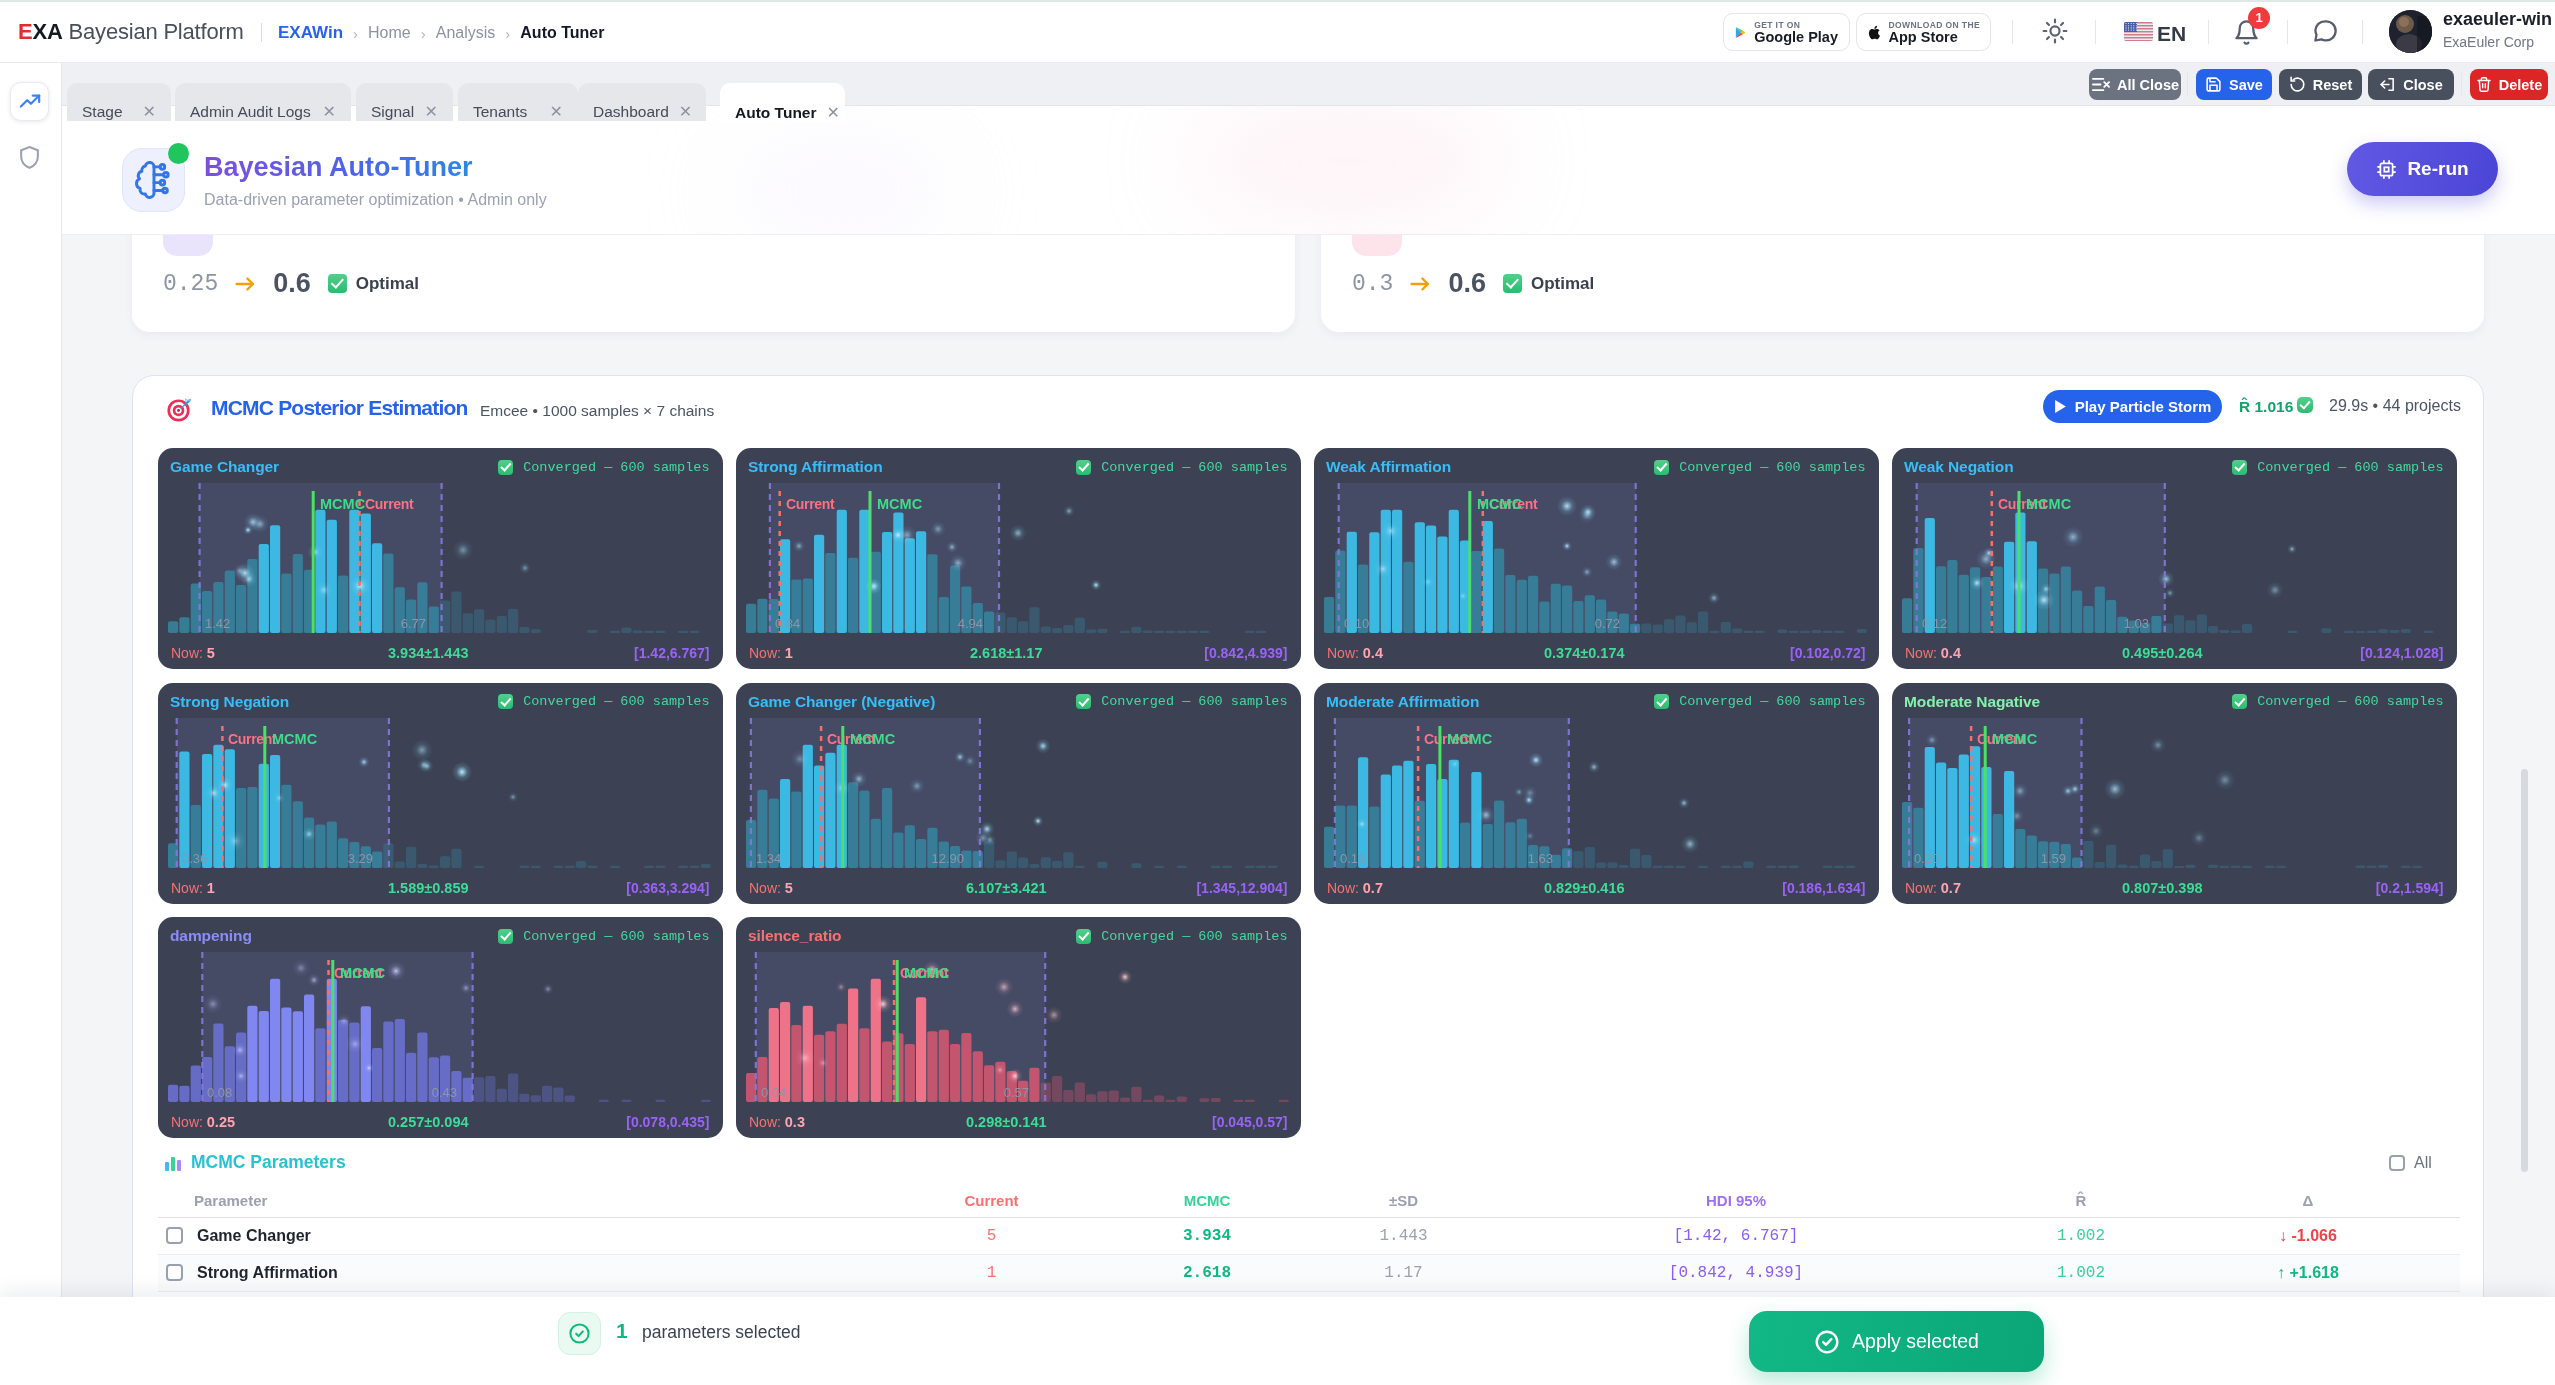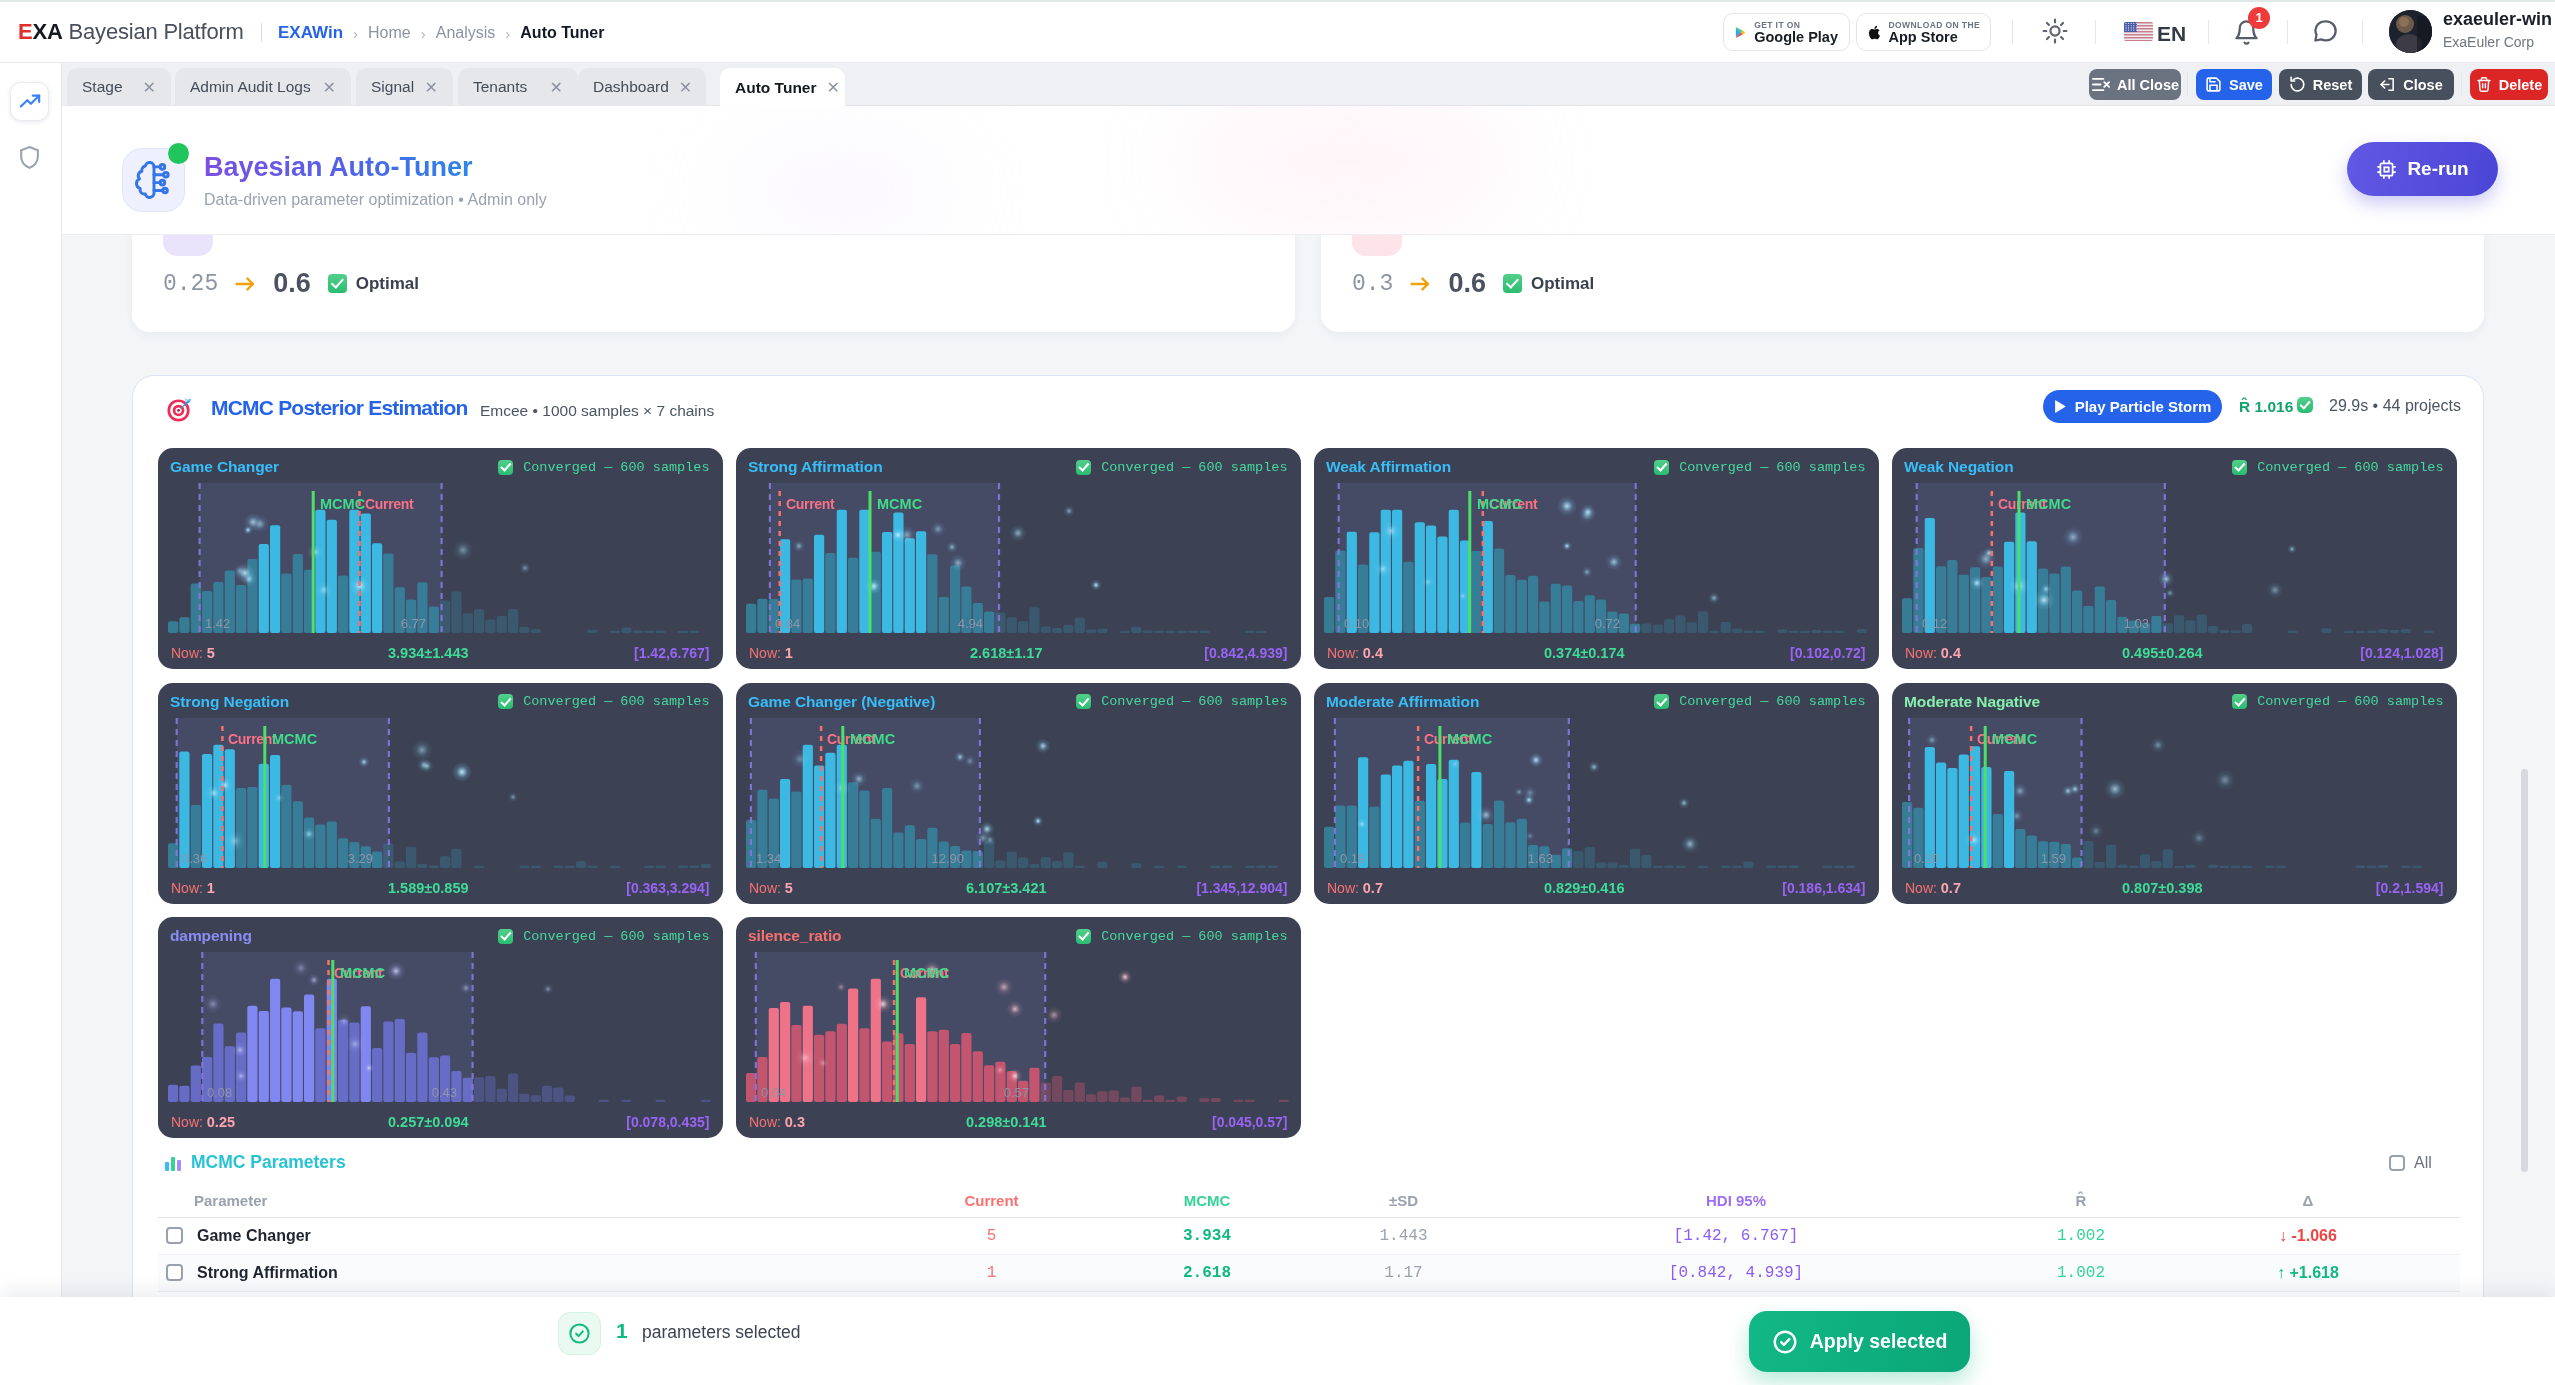--- a/index.html
+++ b/index.html
@@ -20,21 +20,21 @@
 .vdiv{position:absolute;top:20px;width:1px;height:24px;background:#e3e6eb}
 .iconbtn{position:absolute;top:18px;color:#555d6b}
 .flag{position:absolute;top:22px;width:29px;height:19px;border-radius:2px;overflow:hidden}
 .en{position:absolute;top:22px;font-size:21px;font-weight:bold;color:#343b47}
 .badge1{position:absolute;width:22px;height:22px;border-radius:50%;background:#ef3b3b;color:#fff;font-size:13px;font-weight:bold;text-align:center;line-height:22px;z-index:2}
 .avatar{position:absolute;width:43px;height:43px;border-radius:50%;background:radial-gradient(circle at 35% 30%,#4a4f63,#20242f 70%);overflow:hidden}
 .uname{position:absolute;font-size:18px;font-weight:bold;color:#1a1f29}
 .ucorp{position:absolute;font-size:14px;color:#6f7683}
 
 #tabstrip{position:absolute;left:62px;top:63px;width:2493px;height:43px;background:#eef0f3;border-bottom:1px solid #e3e5e9;z-index:40}
-.tab{position:absolute;top:5px;height:38px;white-space:nowrap;border-radius:10px 10px 0 0;background:#e5e7eb;color:#444c59;font-size:15.5px;display:flex;align-items:center;padding:0 15px;gap:10px}
+.tab{position:absolute;top:20px;height:38px;white-space:nowrap;border-radius:10px 10px 0 0;background:#e5e7eb;color:#444c59;font-size:15.5px;display:flex;align-items:flex-end;padding:0 15px;gap:10px}
 .tab.active{background:#fff;color:#15181f;font-weight:bold;height:39px;z-index:5}
 .tab .x{color:#8b93a1;font-size:16px;font-weight:400}
 .tbtn{position:absolute;top:6px;height:31px;white-space:nowrap;border-radius:8px;color:#fff;font-size:14.5px;font-weight:bold;display:flex;align-items:center;justify-content:center;gap:7px}
 
 #sidebar{position:absolute;left:0;top:63px;width:62px;height:1234px;background:#fff;border-right:1px solid #e5e7eb;z-index:30}
 .sbbtn{position:absolute;left:10px;top:19px;width:39px;height:39px;background:#fff;border:1px solid #e8eaef;border-radius:11px;box-shadow:0 1px 4px rgba(25,35,60,.10);display:flex;align-items:center;justify-content:center}
 
 #band{position:absolute;left:62px;top:106px;width:2493px;height:128px;background:#fff;box-shadow:0 1px 0 #eceef2;z-index:20;overflow:hidden}
 #band .blob{position:absolute;border-radius:50%;filter:blur(42px)}
 .appicon{position:absolute;left:60px;top:42px;width:63px;height:64px;background:#eef1fd;border:1.5px solid #dde4fb;border-radius:20px;display:flex;align-items:center;justify-content:center}
@@ -81,21 +81,21 @@
 .cbox{display:inline-block;width:17px;height:17px;border:2px solid #98a1b0;border-radius:4px;background:#fff}
 table.ptab{position:absolute;left:25px;top:808px;width:2302px;border-collapse:collapse}
 table.ptab th{font-size:15px;color:#9aa2b0;font-weight:bold;padding:8px 8px;border-bottom:1px solid #dfe3e9}
 table.ptab td{font-size:16px;padding:9px 8px;border-bottom:1px solid #eceef2}
 td.mono,th.mono{font-family:"Liberation Mono",monospace}
 
 #footer{position:absolute;left:0;top:1297px;width:2555px;height:88px;background:#fff;box-shadow:0 -6px 18px rgba(30,40,70,.08);z-index:70}
 .fico{position:absolute;left:558px;top:15px;width:43px;height:43px;border-radius:12px;background:#eafaf2;border:1px solid #d2f2e3;display:flex;align-items:center;justify-content:center}
 .fnum{position:absolute;left:616px;top:22px;font-size:21px;font-weight:bold;color:#10b981}
 .ftxt{position:absolute;left:642px;top:25px;font-size:17.5px;color:#3b4350;font-weight:500}
-.fbtn{position:absolute;left:1749px;top:14px;width:221px;height:61px;border-radius:18px;background:linear-gradient(100deg,#12b886,#0ba678);box-shadow:0 10px 22px rgba(16,185,129,.30);display:flex;align-items:center;justify-content:center;gap:12px;color:#fff;font-size:19.5px;font-weight:bold}
+.fbtn{position:absolute;left:1749px;top:14px;width:295px;height:61px;border-radius:18px;background:linear-gradient(100deg,#12b886,#0ba678);box-shadow:0 10px 22px rgba(16,185,129,.30);display:flex;align-items:center;justify-content:center;gap:12px;color:#fff;font-size:19.5px;font-weight:normal}
 
 #sbthumb{position:absolute;left:2521px;top:769px;width:7px;height:403px;border-radius:4px;background:#d6d9de;z-index:80}
 .mono{font-family:"Liberation Mono",monospace}
 </style></head>
 <body>
 <svg width="0" height="0" style="position:absolute">
     <defs>
       <radialGradient id="g1">
         <stop offset="0%" stop-color="#e8faff" stop-opacity="1"></stop>
         <stop offset="22%" stop-color="#a8e6ff" stop-opacity=".75"></stop>

